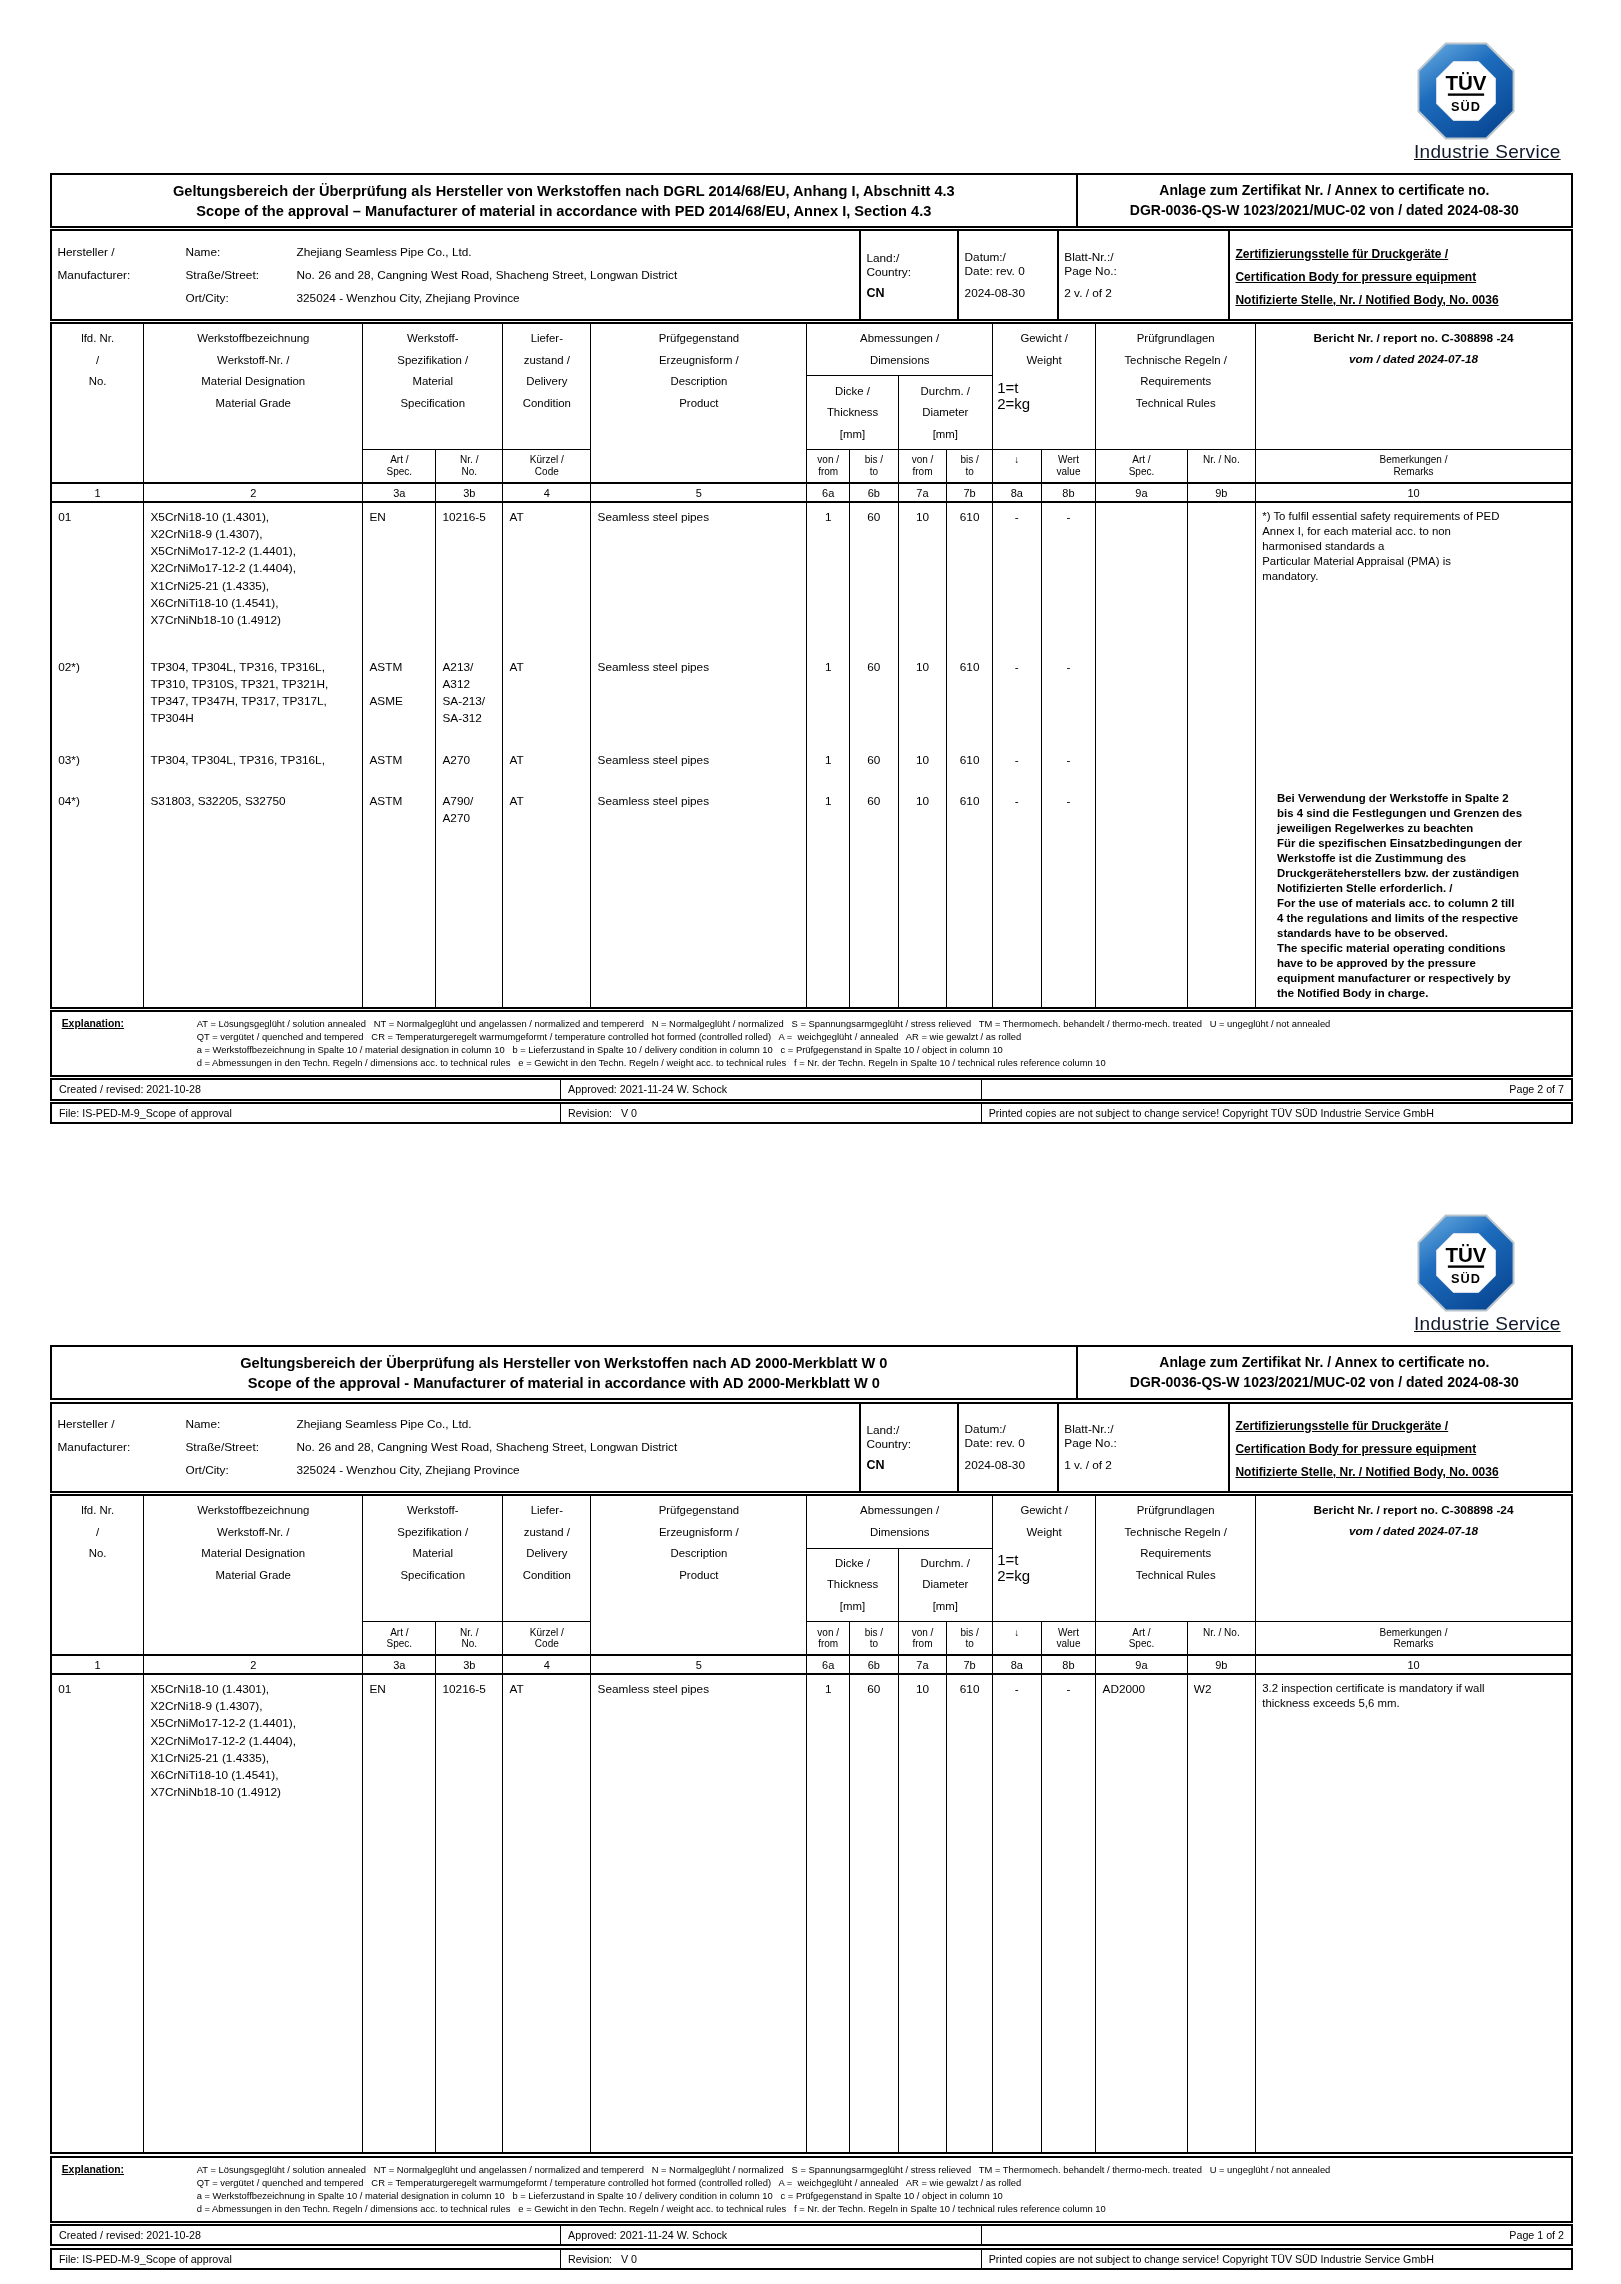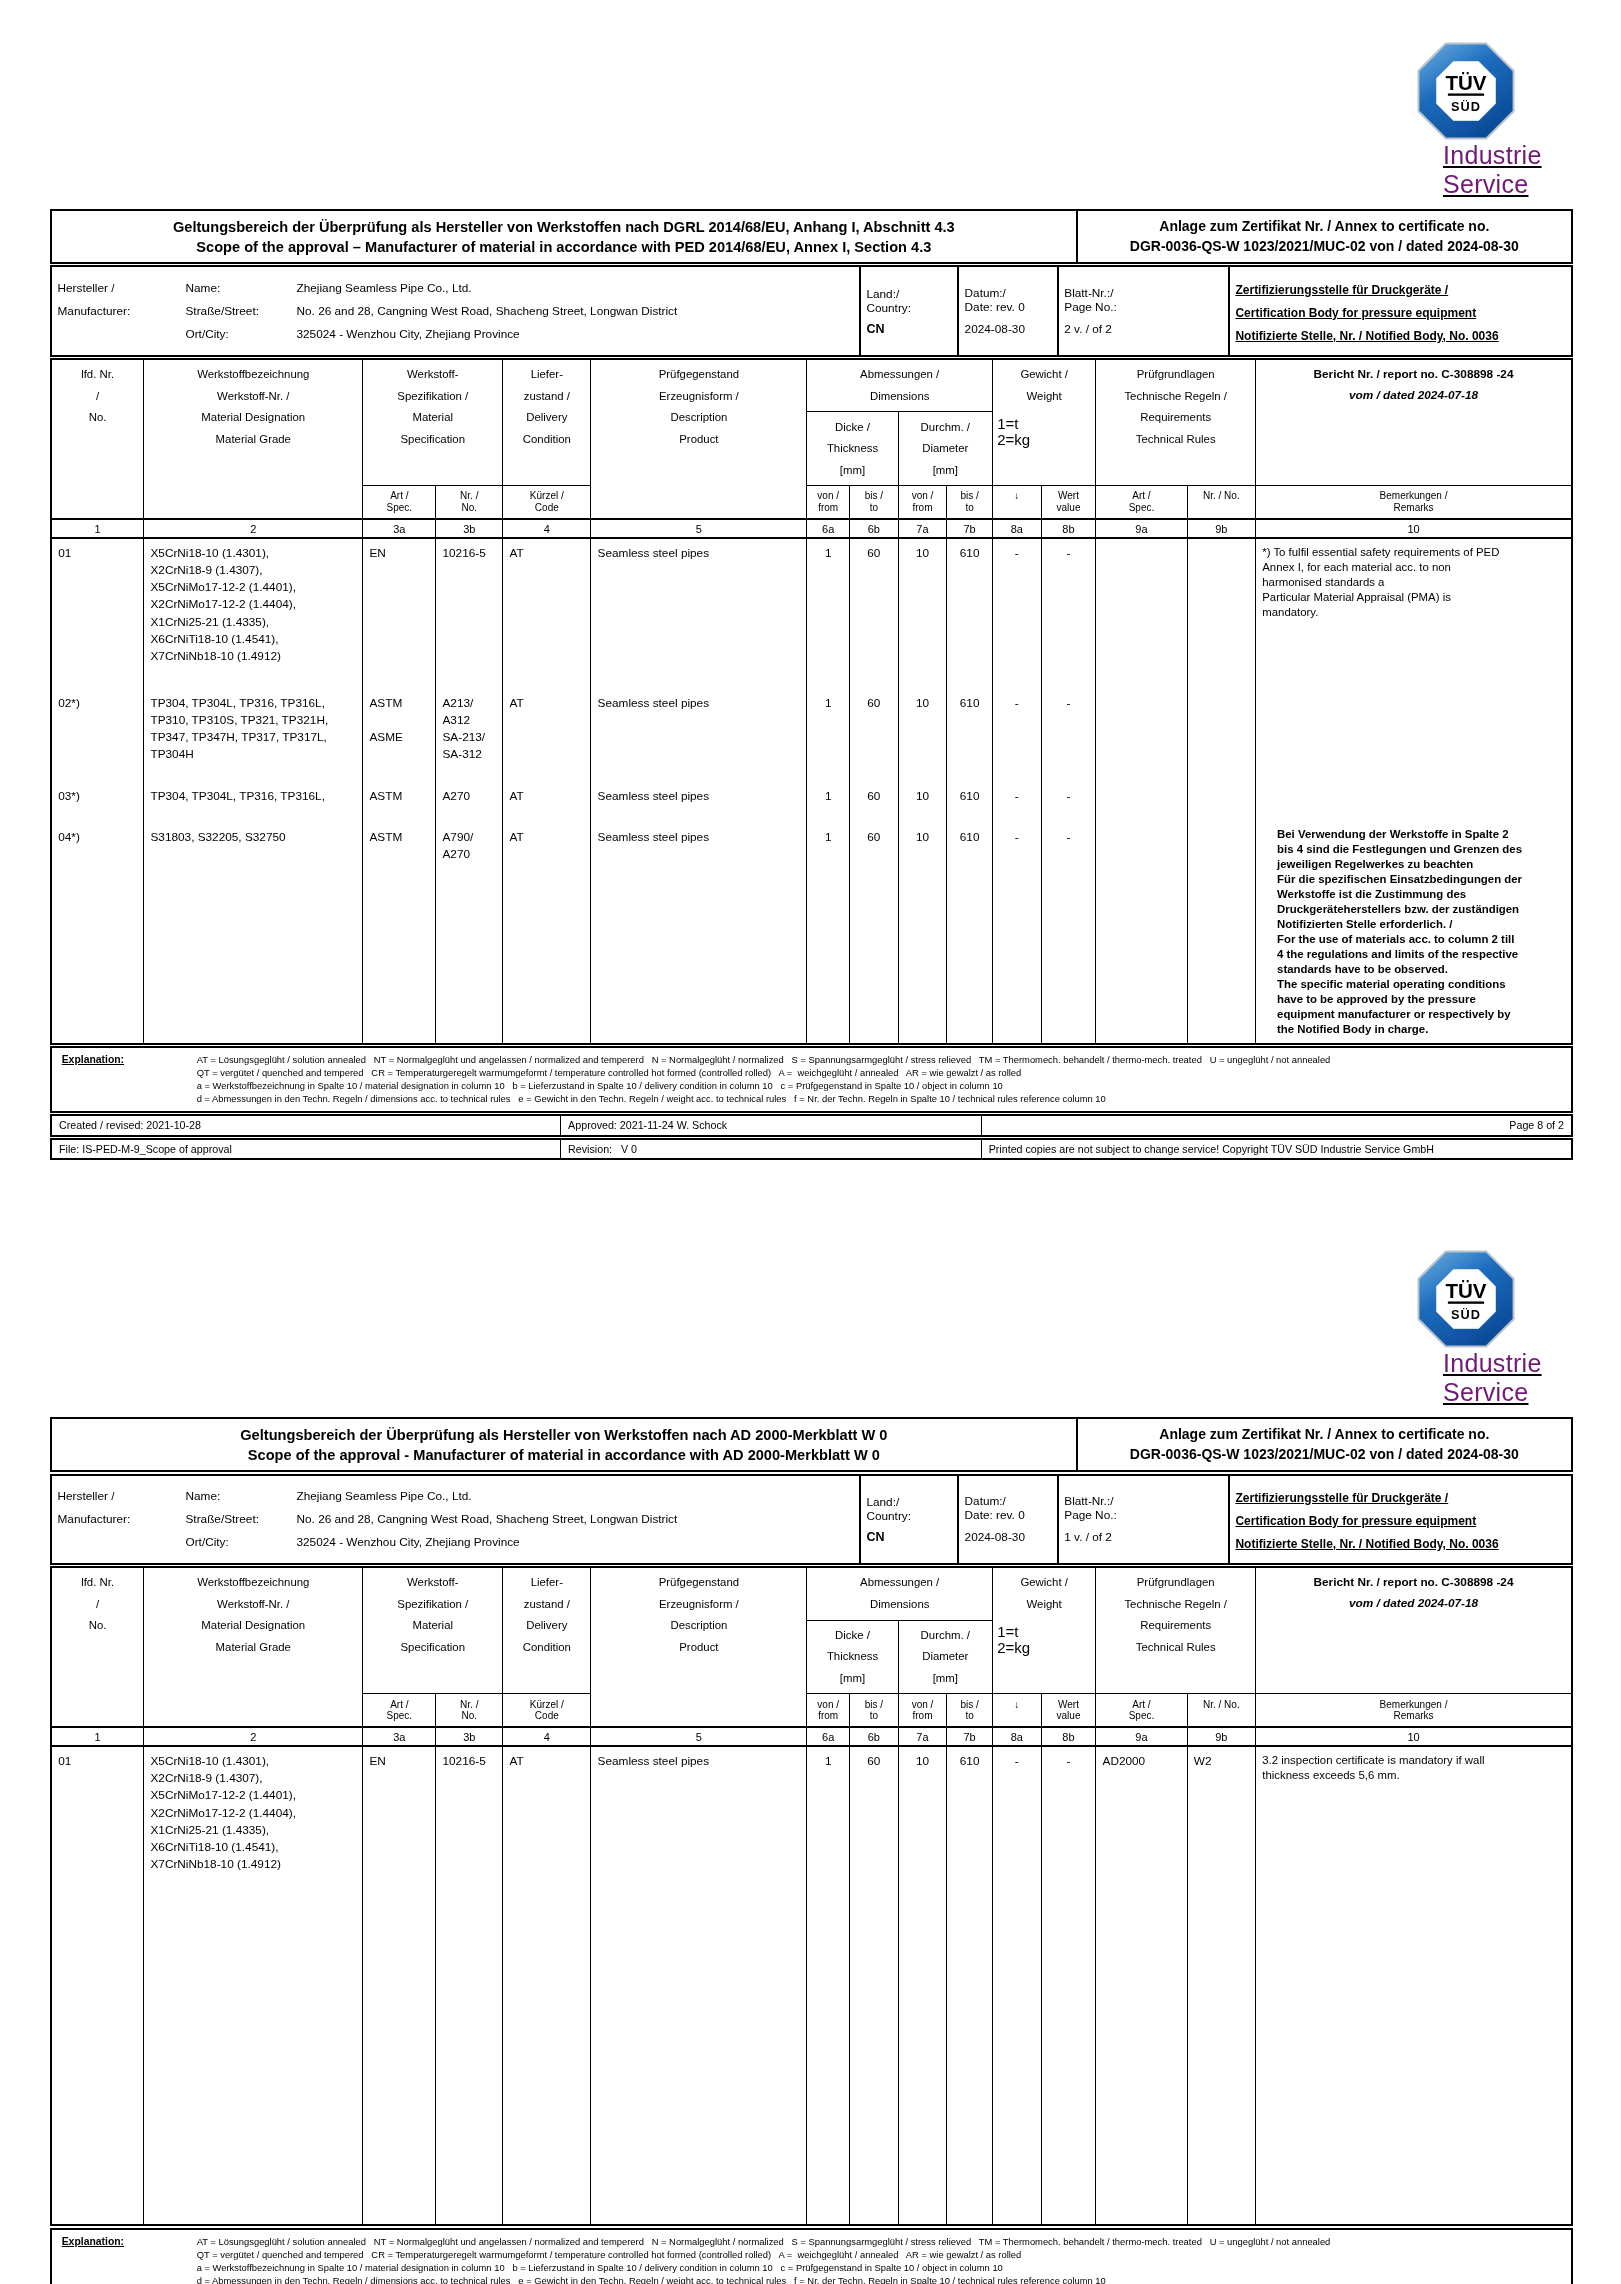--- a/index.html
+++ b/index.html
@@ -6,21 +6,21 @@
     font-family:"Liberation Sans","DejaVu Sans",sans-serif;}
   .sheet{width:1622px;box-sizing:border-box;padding:42px 49px 69px 50px;background:#fff;}
   .page{width:1523px;}
   .page2{margin-top:90px;}
   .b{font-weight:bold}.i{font-style:italic}.ctr{}
   .pre{white-space:pre-line}
 
   
   .logo-row{display:flex;justify-content:flex-end;margin-bottom:9.7px;}
   .logo-block{display:flex;flex-direction:column;align-items:flex-start;width:159px;text-decoration:underline;}
-  .logo-caption{font-size:25px;color:#701a75;margin-top:1.4px;letter-spacing:0.3px;margin-left:29px;}
+  .logo-caption{font-size:19px;color:#0f172a;margin-top:1.4px;letter-spacing:0.3px;}
 
   
   table.box{border-collapse:collapse;border:2.1px solid #000;width:100%;table-layout:fixed;}
   table.box td{border:2.1px solid #000;vertical-align:middle;}
   .ttl td{padding:5.5px 7px;}
   .ttl .tl{width:67.8%;text-align:center;font-weight:bold;font-size:14.6px;line-height:20px;}
   .ttl .tr{width:32.2%;text-align:center;font-weight:bold;font-size:14px;line-height:19.4px;margin-left:28px;}
 
   
   .mfr{margin-top:1.4px;}
@@ -371,21 +371,21 @@
         <div class="ln">a = Werkstoffbezeichnung in Spalte 10 / material designation in column 10   b = Lieferzustand in Spalte 10 / delivery condition in column 10   c = Prüfgegenstand in Spalte 10 / object in column 10</div>
         <div class="ln">d = Abmessungen in den Techn. Regeln / dimensions acc. to technical rules   e = Gewicht in den Techn. Regeln / weight acc. to technical rules   f = Nr. der Techn. Regeln in Spalte 10 / technical rules reference column 10</div>
       </div>
     </div>
 
     <table class="foot">
       <tbody>
           <tr>
         <td class="c1">Created / revised: 2021-10-28</td>
         <td class="c2">Approved: 2021-11-24 W. Schock</td>
-        <td class="c3 pright">Page 8 of 2</td>
+        <td class="c3 pright">Page 2 of 7</td>
       </tr>
     </tbody>
       </table>
     <table class="foot">
       <tbody>
           <tr>
         <td class="c1">File: IS-PED-M-9_Scope of approval</td>
         <td class="c2">Revision:   V 0</td>
         <td class="c3">Printed copies are not subject to change service! Copyright TÜV SÜD Industrie Service GmbH</td>
       </tr>

